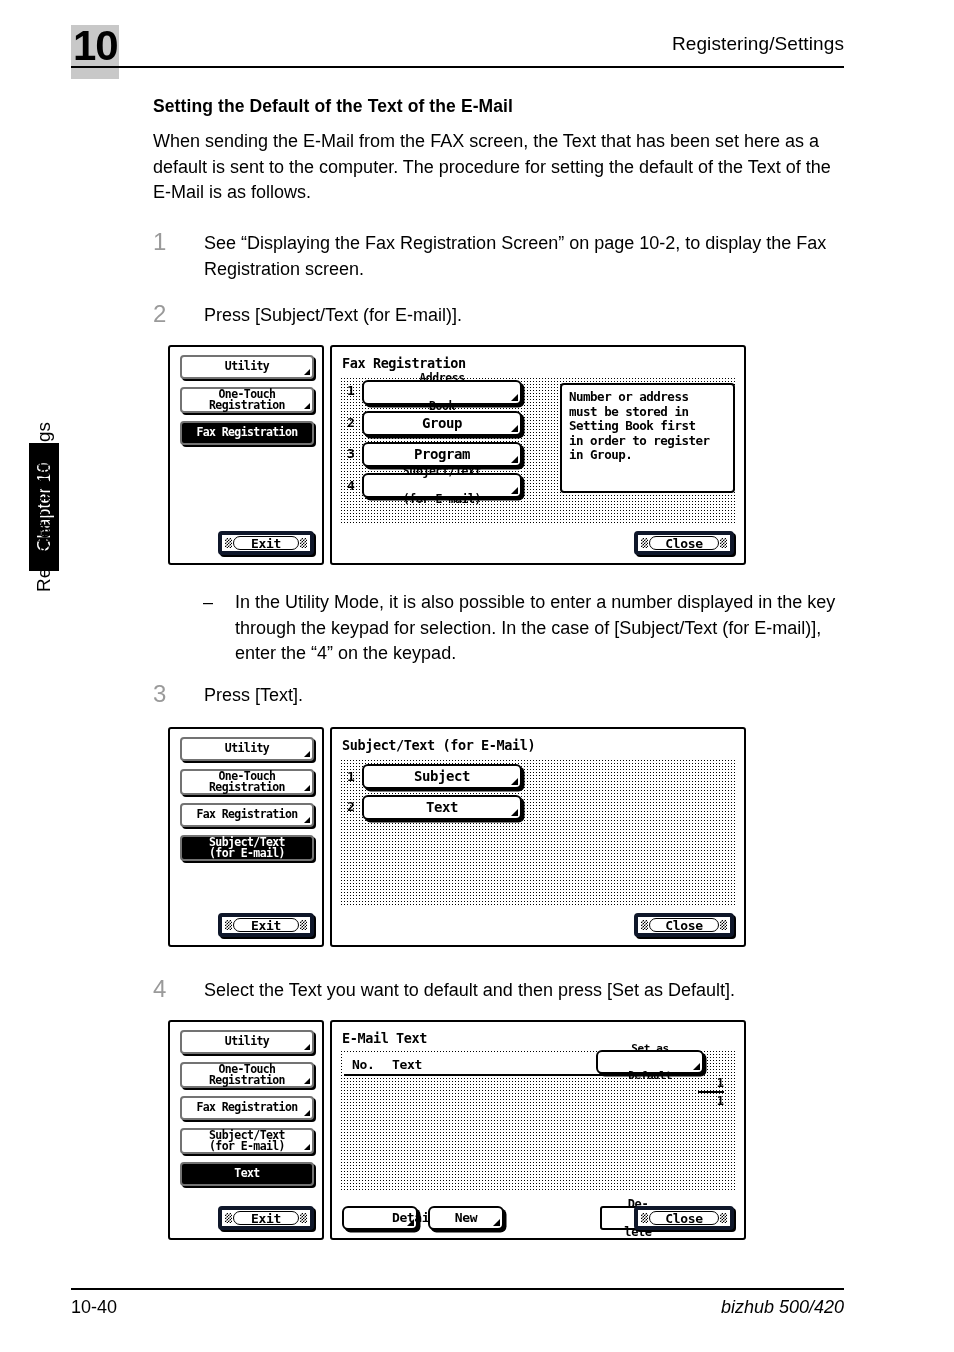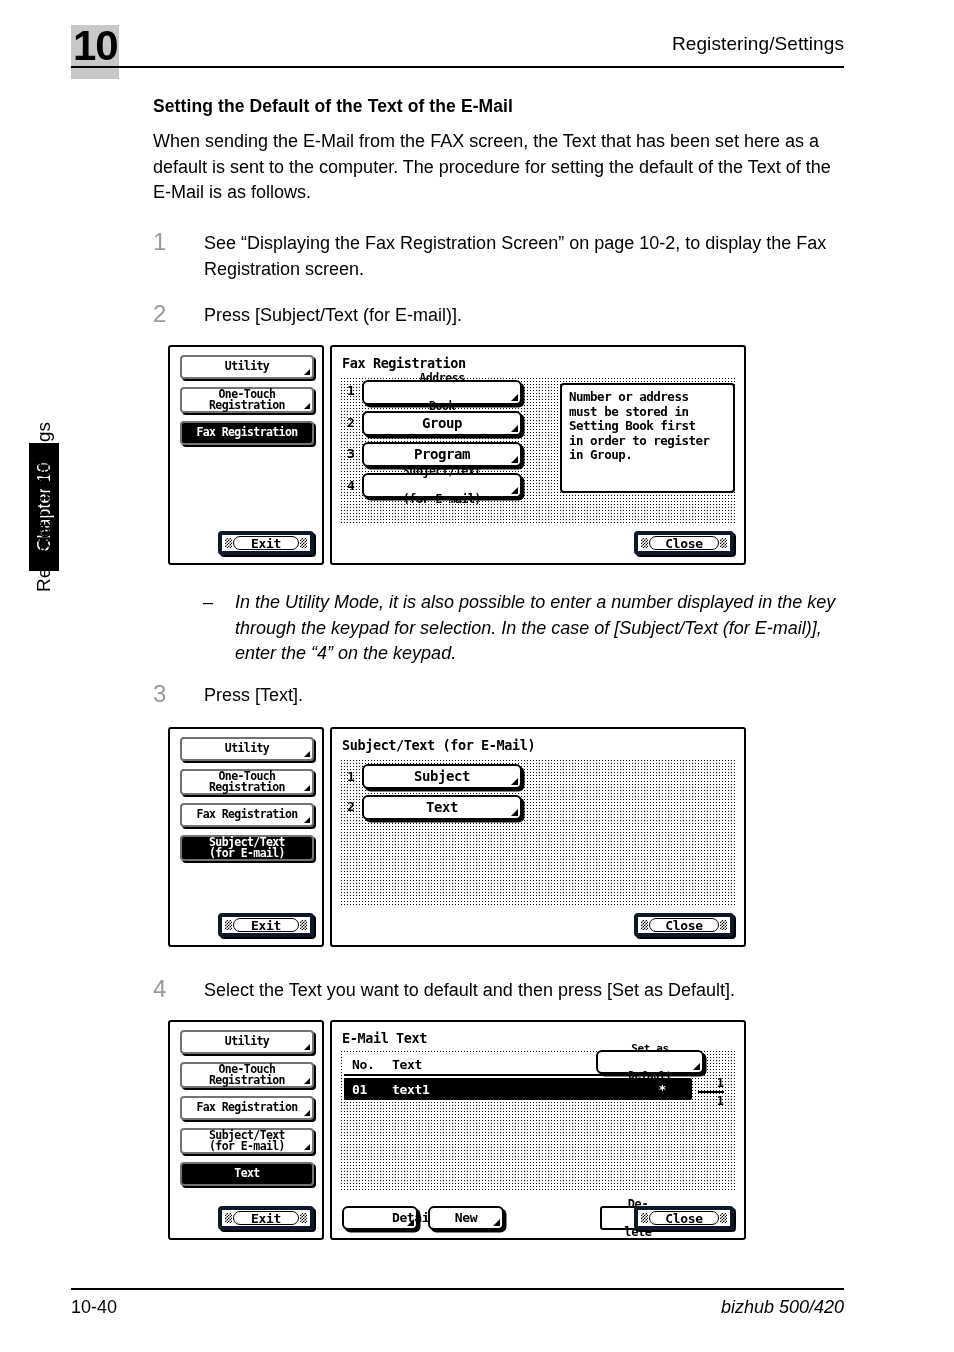--- a/index.html
+++ b/index.html
@@ -61,21 +61,21 @@
   .step{position:absolute;}
   .step .num{
     position:absolute;left:0;top:0;width:28px;font-size:24px;color:#9a9a9a;
     font-weight:normal;text-align:left;
   }
   .step .txt{
     position:absolute;left:51px;top:3px;width:690px;font-size:18px;line-height:25.5px;
   }
   .dashnote{position:absolute;left:203px;width:655px;}
   .dashnote .dash{position:absolute;left:0;top:2px;font-size:18px;}
-  .dashnote .txt{position:absolute;left:32px;top:0;width:625px;font-size:18px;line-height:25.5px;font-style:italic;}
+  .dashnote .txt{position:absolute;left:32px;top:0;width:625px;font-size:18px;line-height:25.5px;}
 
   
   .lcd{
     position:absolute;
     font-family:"DejaVu Sans Mono", monospace;
     color:#000;
   }
   
   .lcd-left{
     position:absolute;left:0;top:0;width:156px;bottom:0;
@@ -370,25 +370,20 @@
       <div class="listhead" style="left:4px;top:4px;width:322px;height:22px;">
         <span style="margin-left:8px;width:40px;">No.</span>
         <span>Text</span>
       </div>
 
       <div class="key corner" style="left:256px;top:0px;width:108px;height:24px;font-size:11px;flex-direction:column;">
         <span>Set as</span>
         <span>Default</span>
       </div>
 
-      <div class="listrow" style="left:4px;top:28px;width:348px;height:22px;border-radius:2px;">
-        <span style="margin-left:8px;width:40px;">01</span>
-        <span style="flex:1;">text1</span>
-        <span style="margin-right:26px;">*</span>
-      </div>
 
       <div class="pagefrac" style="left:358px;top:26px;">
         <div style="text-align:right;">1</div>
         <div class="bar"></div>
         <div style="text-align:right;">1</div>
       </div>
     </div>
 
     <div class="key corner" style="left:10px;bottom:8px;width:76px;height:24px;font-size:13px;padding-left:48px;">
       <span class="kl">Details</span>

